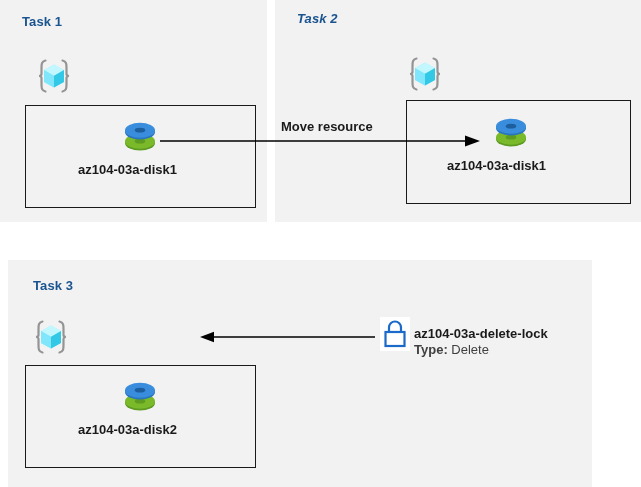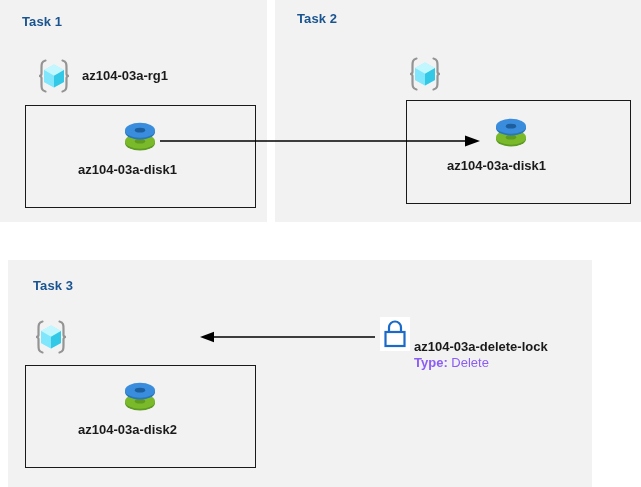--- a/index.html
+++ b/index.html
@@ -28,21 +28,21 @@
 
   .task-title {
     position: absolute;
     color: #1a5490;
     font-size: 13px;
     font-weight: bold;
     letter-spacing: 0.1px;
     white-space: nowrap;
   }
   #title-task1 { left: 22px;  top: 14px; }
-  #title-task2 { left: 297px; top: 11px; }
+  #title-task2 { left: 297px; top: 11px; font-style: italic; }
   #title-task3 { left: 33px;  top: 278px; text-align: center; }
 
   
   .inner-box {
     position: absolute;
     border: 1px solid #1a1a1a;
     background: transparent;
     box-sizing: border-box;
   }
   #box-task1 { left: 25px;  top: 105px; width: 231px; height: 103px; }
@@ -106,33 +106,33 @@
     color: #1a1a1a;
     font-size: 13px;
     font-weight: bold;
     white-space: nowrap;
   }
 
   
   #lock-text {
     position: absolute;
     left: 414px;
-    top: 339px;
+    top: 326px;
     white-space: nowrap;
     line-height: 16px;
   }
   #lock-name {
     display: block;
     color: #1a1a1a;
     font-size: 13px;
     font-weight: bold;
   }
   #lock-type-line {
     display: block;
-    color: #8b5cf6;
+    color: #404040;
     font-size: 13px;
   }
   #lock-type-key { font-weight: bold; }
   #lock-type-val { font-weight: normal; }
 
   
   .connector { position: absolute; }
   #arrow-move  { left: 160px; top: 128px; width: 320px; height: 26px; }
   #arrow-lock  { left: 200px; top: 326px; width: 175px; height: 22px; }
   .connector svg { display: block; }
@@ -148,21 +148,20 @@
   <div class="rg-icon" id="rgicon-1">
     <svg viewBox="0 0 38 38" xmlns="http://www.w3.org/2000/svg">
       <path d="M10.5 3.5 C6.5 4.5 6.5 7 6.5 11 L6.5 17 C6.5 18.4 5.6 18.8 4.2 19 C5.6 19.2 6.5 19.6 6.5 21 L6.5 27 C6.5 31 6.5 33.5 10.5 34.5" fill="none" stroke="#949494" stroke-width="2.2" stroke-linecap="round"></path>
       <path d="M27.5 3.5 C31.5 4.5 31.5 7 31.5 11 L31.5 17 C31.5 18.4 32.4 18.8 33.8 19 C32.4 19.2 31.5 19.6 31.5 21 L31.5 27 C31.5 31 31.5 33.5 27.5 34.5" fill="none" stroke="#949494" stroke-width="2.2" stroke-linecap="round"></path>
       <polygon points="19,7.5 29,13 29,25 19,30.5 9,25 9,13" fill="#9cf0ff"></polygon>
       <polygon points="19,7.5 29,13 19,18.7 9,13" fill="#c3f7ff"></polygon>
       <polygon points="19,18.7 29,13 29,25 19,30.5" fill="#32c8e6"></polygon>
       <polygon points="19,18.7 9,13 9,25 19,30.5" fill="#7fe6fb"></polygon>
     </svg>
   </div>
-  <div class="node-label" id="label-rg1">az104-03a-rg1</div>
 
   <div class="inner-box" id="box-task1"></div>
 
   <div class="disk-icon" id="diskicon-1">
     <svg viewBox="0 0 38 42" xmlns="http://www.w3.org/2000/svg">
       <ellipse cx="19" cy="27" rx="15" ry="7.5" fill="#5d9b22"></ellipse>
       <ellipse cx="19" cy="25.2" rx="15" ry="7.5" fill="#7ab929"></ellipse>
       <ellipse cx="19" cy="25.2" rx="5.2" ry="2.4" fill="#5d9b22"></ellipse>
       <ellipse cx="19" cy="16" rx="15" ry="7.5" fill="#2a76bd"></ellipse>
       <ellipse cx="19" cy="14.2" rx="15" ry="7.5" fill="#3a8ddd"></ellipse>
@@ -198,20 +197,21 @@
     </svg>
   </div>
   <div class="node-label" id="label-disk2">az104-03a-disk1</div>
 
   <div class="connector" id="arrow-move">
     <svg width="320" height="26" viewBox="0 0 320 26" xmlns="http://www.w3.org/2000/svg">
       <line x1="0" y1="13" x2="309" y2="13" stroke="#000000" stroke-width="1.4"></line>
       <polygon points="320,13 305,7.5 305,18.5" fill="#000000"></polygon>
     </svg>
   </div>
+  <div id="label-move">Move resource</div>
 
   <div class="task-panel" id="panel-task3"></div>
   <div class="task-title" id="title-task3">Task 3</div>
 
   <div class="rg-icon" id="rgicon-3">
     <svg viewBox="0 0 38 38" xmlns="http://www.w3.org/2000/svg">
       <path d="M10.5 3.5 C6.5 4.5 6.5 7 6.5 11 L6.5 17 C6.5 18.4 5.6 18.8 4.2 19 C5.6 19.2 6.5 19.6 6.5 21 L6.5 27 C6.5 31 6.5 33.5 10.5 34.5" fill="none" stroke="#949494" stroke-width="2.2" stroke-linecap="round"></path>
       <path d="M27.5 3.5 C31.5 4.5 31.5 7 31.5 11 L31.5 17 C31.5 18.4 32.4 18.8 33.8 19 C32.4 19.2 31.5 19.6 31.5 21 L31.5 27 C31.5 31 31.5 33.5 27.5 34.5" fill="none" stroke="#949494" stroke-width="2.2" stroke-linecap="round"></path>
       <polygon points="19,7.5 29,13 29,25 19,30.5 9,25 9,13" fill="#9cf0ff"></polygon>
       <polygon points="19,7.5 29,13 19,18.7 9,13" fill="#c3f7ff"></polygon>

